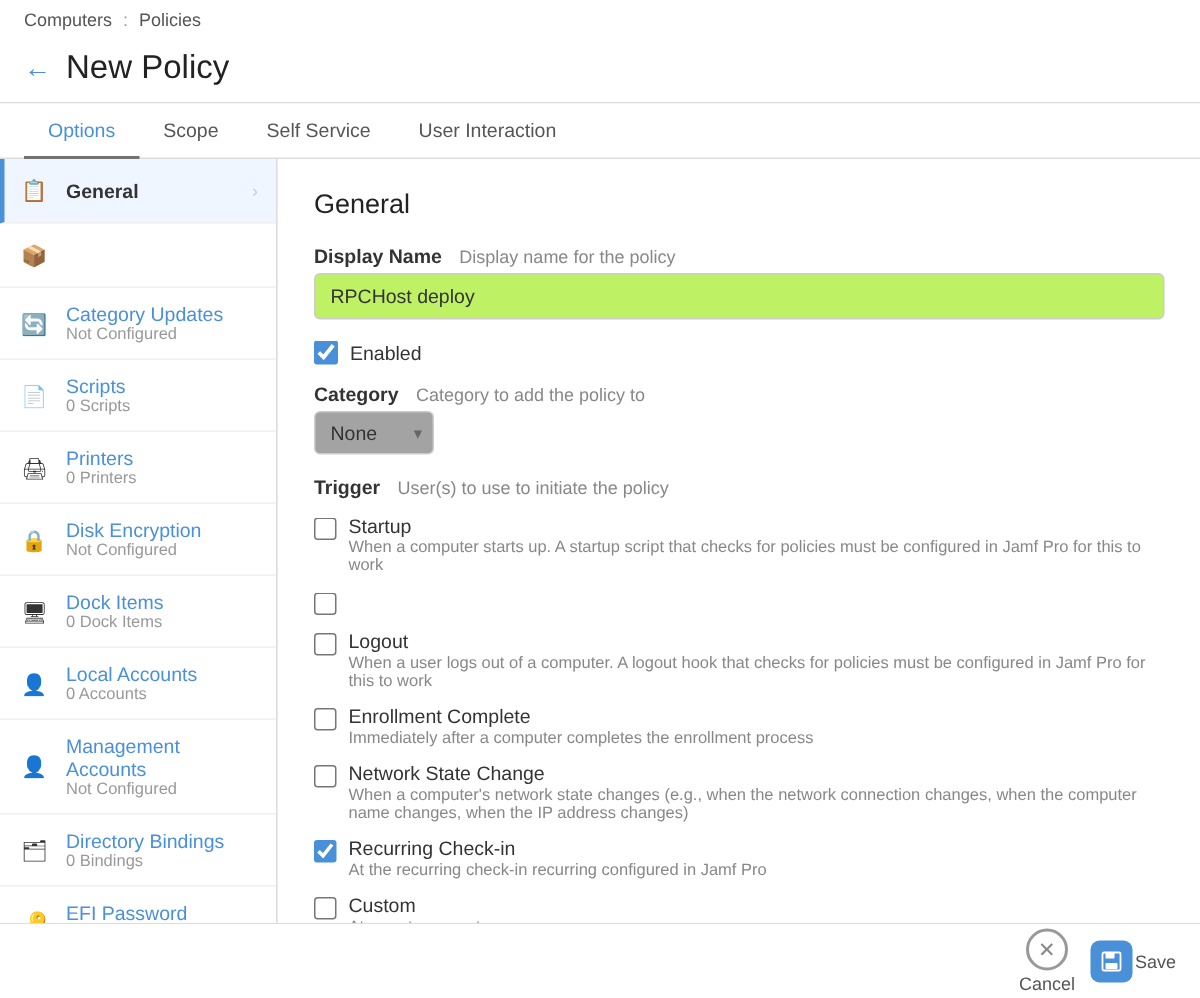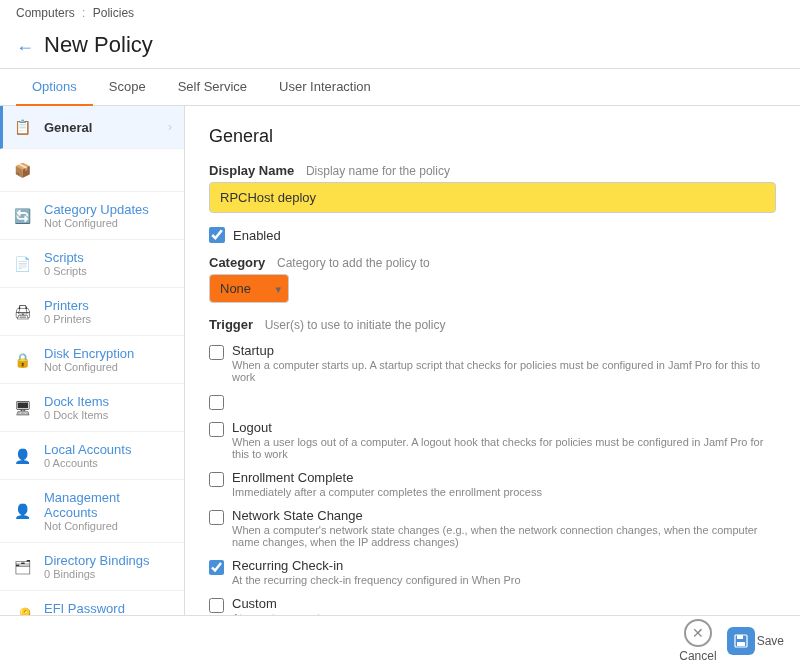--- a/index.html
+++ b/index.html
@@ -45,21 +45,21 @@
     .tab {
       padding: 10px 16px;
       font-size: 13px;
       color: #555;
       cursor: pointer;
       border-bottom: 2px solid transparent;
       margin-bottom: -1px;
     }
     .tab.active {
       color: #4a90d9;
-      border-bottom: 2px solid #f97316;
+      border-bottom: 2px solid #737373;
       font-weight: 500;
     }
 
     .main-layout {
       display: flex;
       height: calc(665px - 120px);
       background: #f5f5f5;
     }
 
     .sidebar {
@@ -131,21 +131,21 @@
       margin-left: 8px;
       font-weight: normal;
     }
     .text-input {
       width: 100%;
       padding: 7px 10px;
       border: 1px solid #ccc;
       border-radius: 4px;
       font-size: 13px;
       color: #333;
-      background: #fde047;
+      background: #bef264;
       margin-top: 4px;
     }
 
     .checkbox-row {
       display: flex;
       align-items: center;
       gap: 8px;
       margin-bottom: 12px;
     }
     .checkbox-row input[type="checkbox"] {
@@ -165,21 +165,21 @@
       display: inline-block;
       margin-top: 4px;
     }
     .select-wrapper select {
       appearance: none;
       padding: 6px 28px 6px 10px;
       border: 1px solid #ccc;
       border-radius: 4px;
       font-size: 13px;
       color: #333;
-      background: #f97316;
+      background: #a3a3a3;
       cursor: pointer;
       min-width: 80px;
     }
     .select-wrapper::after {
       content: '▾';
       position: absolute;
       right: 8px;
       top: 50%;
       transform: translateY(-50%);
       font-size: 11px;
@@ -463,21 +463,21 @@
         <div class="trigger-text">
           <div class="trigger-name">Network State Change</div>
           <div class="trigger-desc">When a computer's network state changes (e.g., when the network connection changes, when the computer name changes, when the IP address changes)</div>
         </div>
       </div>
 
       <div class="trigger-item">
         <input type="checkbox" id="trigger-recurring" checked="" style="">
         <div class="trigger-text">
           <div class="trigger-name">Recurring Check-in</div>
-          <div class="trigger-desc">At the recurring check-in frequency configured in When Pro</div>
+          <div class="trigger-desc">At the recurring check-in recurring configured in Jamf Pro</div>
         </div>
       </div>
 
       <div class="trigger-item">
         <input type="checkbox" id="trigger-custom" style="">
         <div class="trigger-text">
           <div class="trigger-name">Custom</div>
           <div class="trigger-desc">At a custom event</div>
         </div>
       </div>

